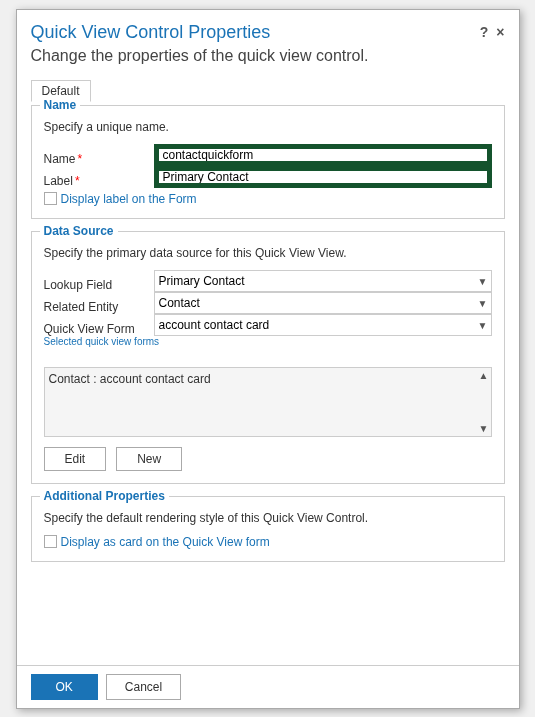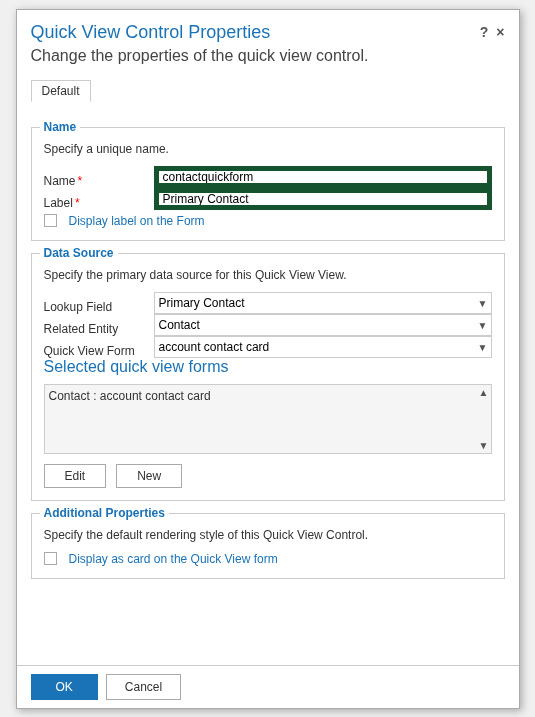--- a/index.html
+++ b/index.html
@@ -66,21 +66,21 @@
       width: 14px;
     }
     .dialog-content::-webkit-scrollbar-track {
       background: #f0f0f0;
     }
     .dialog-content::-webkit-scrollbar-thumb {
       background: #c0c0c0;
       border: 1px solid #aaa;
     }
     .tab-bar {
-      margin-bottom: 26px;
+      margin-bottom: 4px;
     }
     .tab {
       display: inline-block;
       padding: 3px 10px;
       border: 1px solid #ccc;
       border-bottom: 1px solid #fff;
       background: #fff;
       font-size: 12px;
       cursor: pointer;
       position: relative;
@@ -129,21 +129,21 @@
       height: 22px;
       border: 5px solid #14532d;
       padding: 0 4px;
       font-size: 12px;
       outline: none;
     }
     .checkbox-row {
       display: flex;
       align-items: center;
       margin-top: 4px;
-      gap: 12px;
+      gap: 4px;
     }
     .checkbox-label {
       font-size: 12px;
       color: #1a73b6;
     }
     .select-wrapper {
       flex: 1;
       position: relative;
     }
     .form-select {
@@ -161,23 +161,23 @@
     .select-arrow {
       position: absolute;
       right: 4px;
       top: 50%;
       transform: translateY(-50%);
       pointer-events: none;
       font-size: 10px;
       color: #555;
     }
     .selected-forms-label {
-      font-size: 16px;
+      font-size: 10px;
       color: #1a73b6;
-      margin-bottom: 8px;
+      margin-bottom: 20px;
     }
     .selected-forms-box {
       border: 1px solid #ccc;
       background: #f5f5f5;
       min-height: 70px;
       padding: 4px;
       font-size: 12px;
       color: #333;
       position: relative;
       overflow-y: auto;

